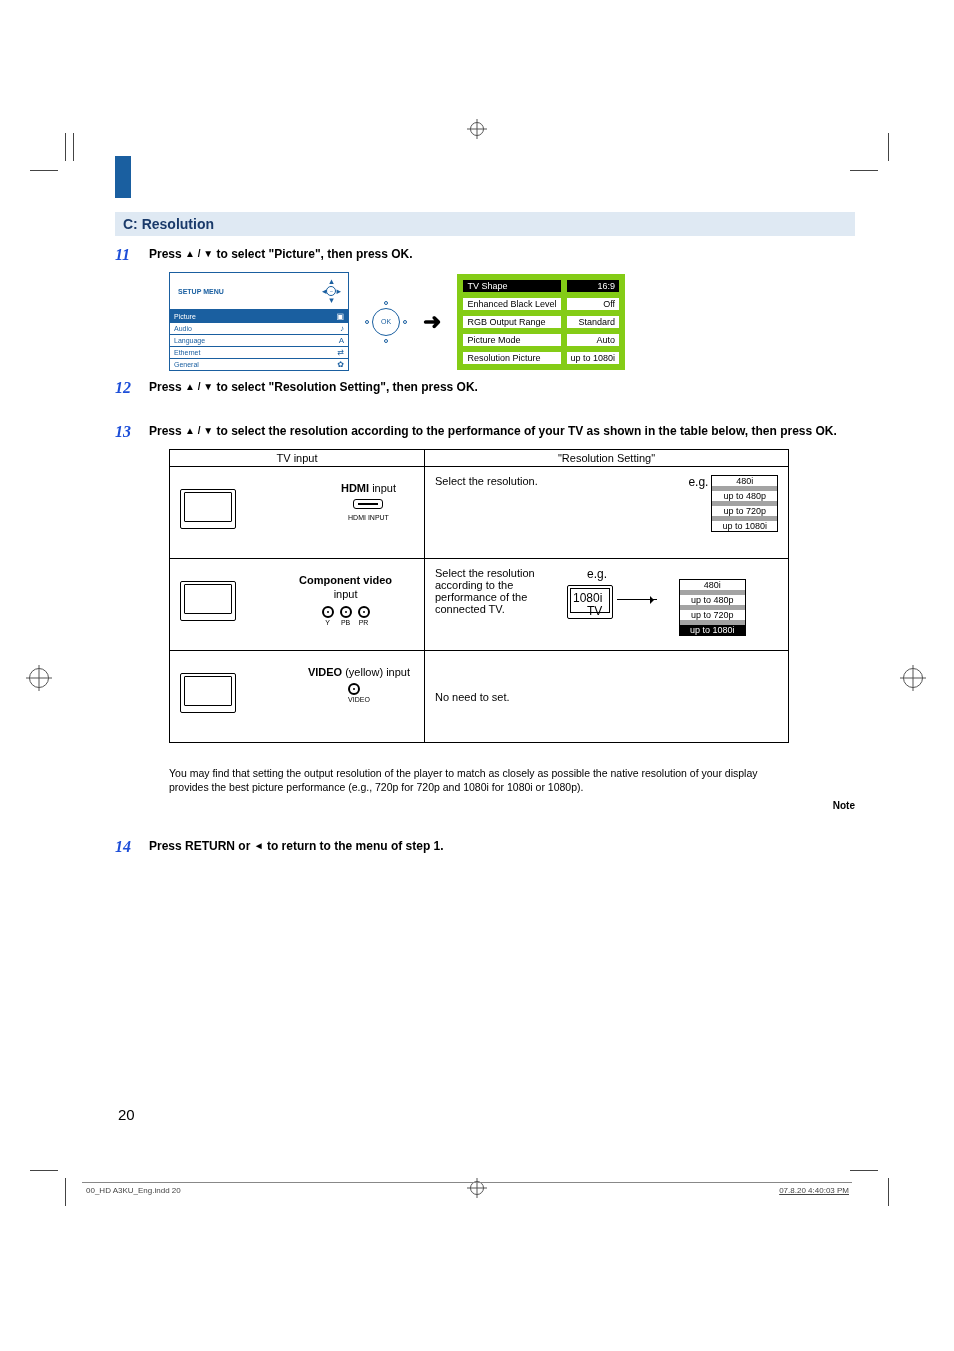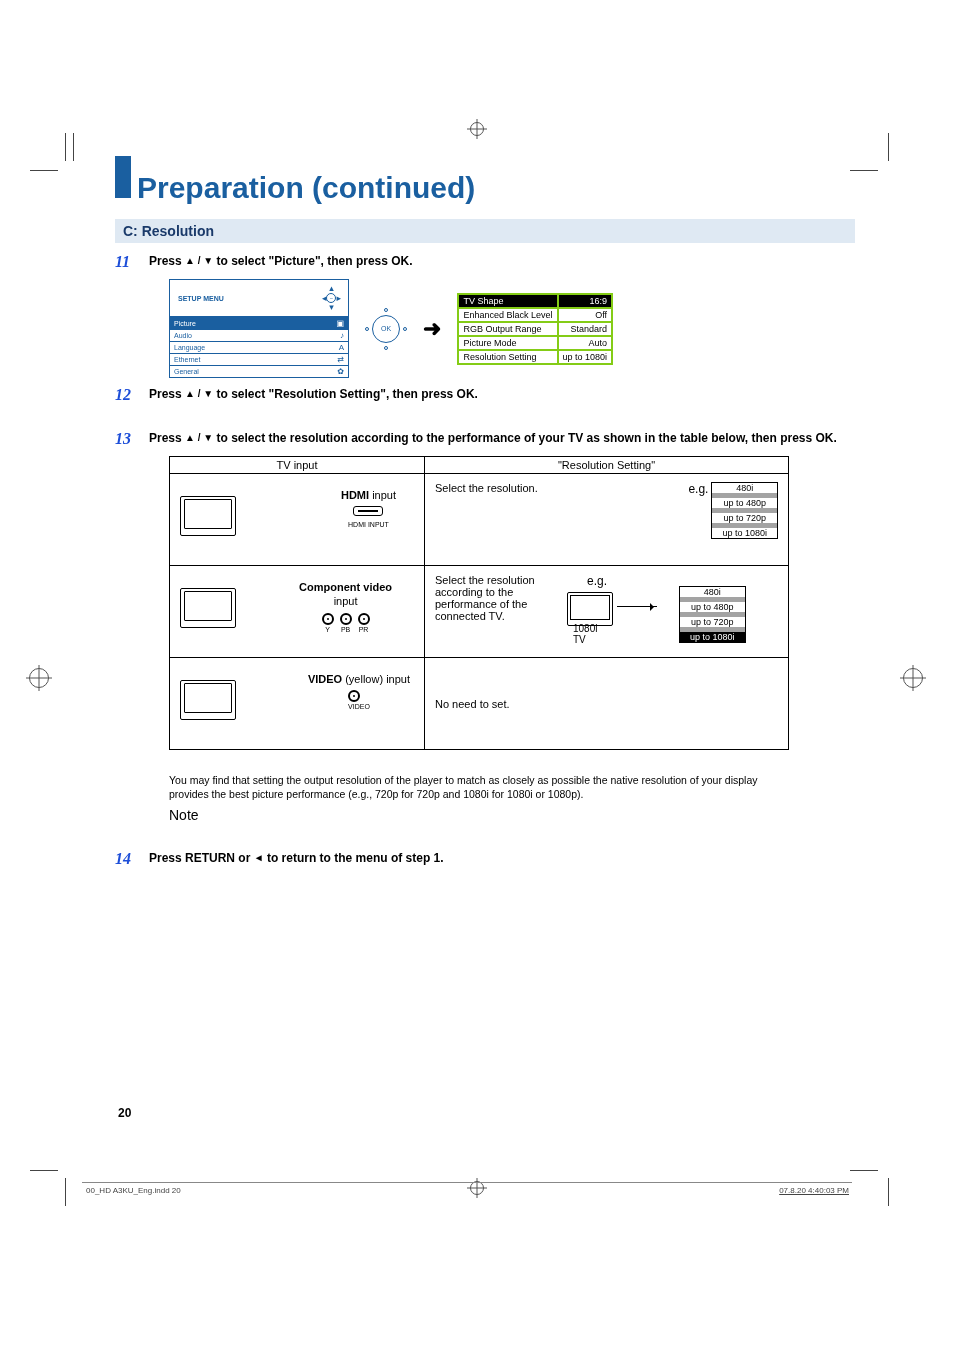--- a/index.html
+++ b/index.html
@@ -135,21 +135,21 @@
   .d1{top:0;left:50%;transform:translateX(-50%);} .d2{bottom:0;left:50%;transform:translateX(-50%);}
   .d3{left:0;top:50%;transform:translateY(-50%);} .d4{right:0;top:50%;transform:translateY(-50%);}
   .arrow-right {
     font-size: 22px; color: #000; font-weight: bold;
   }
   .settings-table {
     border-collapse: collapse;
     font-size: 9px;
   }
   .settings-table td {
-    border: 2px solid #84cc16;
+    border: 6px solid #84cc16;
     padding: 1px 4px;
     white-space: nowrap;
   }
   .settings-table tr td:first-child { background:#fff; }
   .settings-table tr:first-child td:first-child { background: #000; color: #fff; }
   .settings-table tr:first-child td:last-child { background: #000; color: #fff; }
   .settings-table td.val { text-align: right; }
 
   
   .big-table {
@@ -208,49 +208,49 @@
   .res-list {
     border: 1px solid #000; display: inline-block; font-size: 9px;
   }
   .res-list .opt { border-top: 5px solid #a3a3a3; padding: 0 10px; text-align: center; }
   .res-list .opt:first-child { border-top: none; }
   .eg { font-size: 12px; margin-bottom: 1px; text-align: left; margin-left: 20px; }
   .mini-tv {
     width: 46px; height: 34px; border: 1px solid #000; border-radius: 2px; position: relative;
   }
   .mini-tv::after{content:"";position:absolute;inset:2px 2px 5px 2px;border:1px solid #000;}
-  .mini-tv-lbl { position: absolute; left: 6px; top: 7px; font-size: 10px; text-align: left; line-height: 1.1; margin-top: 24px; }
+  .mini-tv-lbl { position: absolute; left: 6px; top: 7px; font-size: 12px; text-align: right; line-height: 1.1; }
   .mini-tv-wrap{position: relative; margin-top: 4px;}
   .callout-arrow{
     position: absolute; left: 50px; top: 14px; width: 40px; height: 0; border-top: 1px solid #000;
   }
   .callout-arrow::after{
     content:""; position:absolute; right:-1px; top:-4px; border:4px solid transparent; border-left-color:#000;
   }
 
   .advice {
     margin: 2px 0 0 54px;
     font-size: 10.5px;
     line-height: 1.35;
     width: 620px;
   }
   .note-label {
-    font-weight: normal; font-size: 14px; margin: 6px 0 1px 54px;
+    font-weight: bold; font-size: 10px; margin: 6px 0 1px 54px; text-align: right;
   }
   .note-body {
     font-size: 10px; line-height: 1.35; margin-left: 54px; width: 620px;
     text-indent: -7px; padding-left: 9px;
   }
 
   .page-num {
     position: absolute;
     left: 118px;
     top: 1106px;
-    font-weight: bold;
-    font-size: 12px;
+    font-weight: normal;
+    font-size: 15px;
   }
   .footer-line {
     position: absolute; left: 82px; right: 102px; top: 1182px; height: 1px; background: #888;
   }
   .footer-left {
     position: absolute; left: 86px; top: 1186px; font-size: 8px; color: #444;
   }
   .footer-right {
     position: absolute; right: 105px; top: 1186px; font-size: 8px; color: #444; text-decoration: underline;
   }
@@ -270,21 +270,20 @@
 <div class="crop-v" style="left:888px;top:133px;height:28px"></div>
 <div class="crop-h" style="left:30px;top:1170px;width:28px"></div>
 <div class="crop-v" style="left:65px;top:1178px;height:28px"></div>
 <div class="crop-h" style="left:850px;top:1170px;width:28px"></div>
 <div class="crop-v" style="left:888px;top:1178px;height:28px"></div>
 
 <div class="page">
 
   <div class="title-bar">
     <div class="rule"></div>
-    <h1>Preparation (continued)</h1>
   </div>
 
   <div class="subsection">C: Resolution</div>
 
   <div class="step">
     <div class="step-num">11</div>
     <div class="step-text">
       <span>Press </span><span class="arrow-glyph">▲ / ▼</span><span> to select "Picture", then press OK.</span>
     </div>
   </div>
@@ -348,21 +347,21 @@
           </tr>
       <tr>
             <td>RGB Output Range</td>
             <td class="val">Standard</td>
           </tr>
       <tr>
             <td>Picture Mode</td>
             <td class="val">Auto</td>
           </tr>
       <tr>
-            <td>Resolution Setting</td>
+            <td>Resolution Picture</td>
             <td class="val">up to 1080i</td>
           </tr>
     </tbody>
       </table>
   </div>
 
   <div class="step">
     <div class="step-num">12</div>
     <div class="step-text">
       <span>Press </span><span class="arrow-glyph">▲ / ▼</span><span> to select "Resolution Setting", then press OK.</span>

